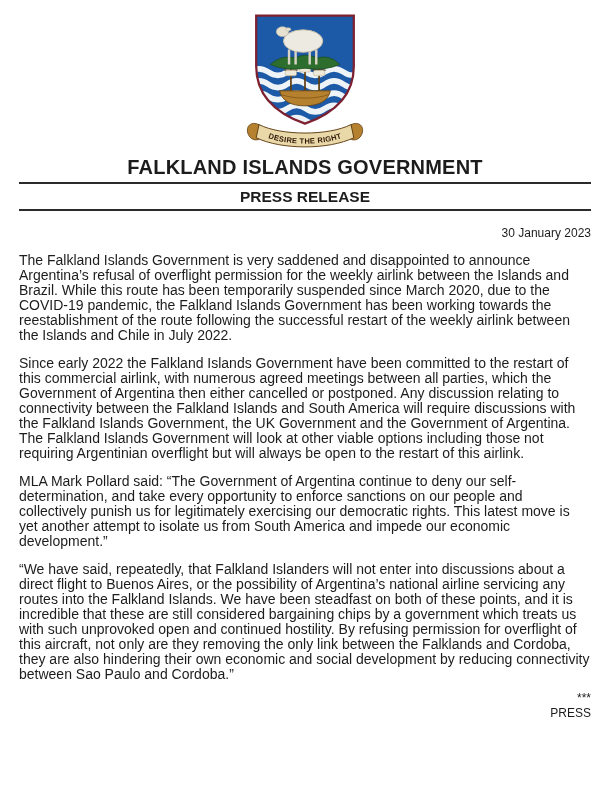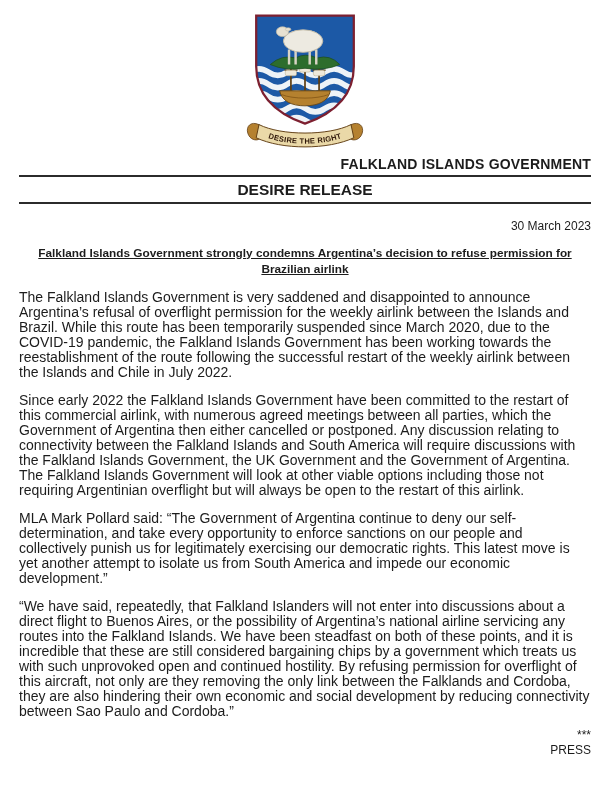--- a/index.html
+++ b/index.html
@@ -17,23 +17,23 @@
     width: 610px;
     height: 785px;
     padding: 10px 19px 0 19px;
   }
   .crest-wrap {
     width: 122px;
     margin: 0 auto;
   }
   .crest-wrap svg { display: block; width: 122px; height: 141px; }
   .org-title {
-    text-align: right;
+    text-align: center;
     font-weight: bold;
-    font-size: 14px;
+    font-size: 20px;
     letter-spacing: 0.2px;
     margin-top: 5px;
   }
   .rule {
     border: none;
     border-top: 2px solid #2b2b2b;
     margin: 3px 0 0 0;
   }
   .doc-type {
     text-align: center;
@@ -121,26 +121,25 @@
         <path id="mottoCurve" d="M20,134 C45,145 85,145 110,134" fill="none"></path>
         <text font-size="8" font-weight="bold" fill="#2e1608" letter-spacing="0.3" font-family="Liberation Sans, sans-serif">
           <textPath xlink:href="#mottoCurve" href="#mottoCurve" startOffset="50%" text-anchor="middle">DESIRE THE RIGHT</textPath>
         </text>
       </g>
     </svg>
   </div>
 
   <div class="org-title">FALKLAND ISLANDS GOVERNMENT</div>
   <hr class="rule">
-  <div class="doc-type">DESIRE RELEASE</div>
+  <div class="doc-type">PRESS RELEASE</div>
   <hr class="rule">
 
-  <div class="date-line">30 March 2023</div>
+  <div class="date-line">30 January 2023</div>
 
-  <div class="headline">Falkland Islands Government strongly condemns Argentina’s decision to refuse permission for Brazilian airlink</div>
 
   <p class="body-para">The Falkland Islands Government is very saddened and disappointed to announce Argentina’s refusal of overflight permission for the weekly airlink between the Islands and Brazil. While this route has been temporarily suspended since March 2020, due to the COVID-19 pandemic, the Falkland Islands Government has been working towards the reestablishment of the route following the successful restart of the weekly airlink between the Islands and Chile in July 2022.</p>
   <p class="body-para">Since early 2022 the Falkland Islands Government have been committed to the restart of this commercial airlink, with numerous agreed meetings between all parties, which the Government of Argentina then either cancelled or postponed. Any discussion relating to connectivity between the Falkland Islands and South America will require discussions with the Falkland Islands Government, the UK Government and the Government of Argentina. The Falkland Islands Government will look at other viable options including those not requiring Argentinian overflight but will always be open to the restart of this airlink.</p>
   <p class="body-para">MLA Mark Pollard said: “The Government of Argentina continue to deny our self-determination, and take every opportunity to enforce sanctions on our people and collectively punish us for legitimately exercising our democratic rights. This latest move is yet another attempt to isolate us from South America and impede our economic development.”</p>
   <p class="body-para">“We have said, repeatedly, that Falkland Islanders will not enter into discussions about a direct flight to Buenos Aires, or the possibility of Argentina’s national airline servicing any routes into the Falkland Islands. We have been steadfast on both of these points, and it is incredible that these are still considered bargaining chips by a government which treats us with such unprovoked open and continued hostility. By refusing permission for overflight of this aircraft, not only are they removing the only link between the Falklands and Cordoba, they are also hindering their own economic and social development by reducing connectivity between Sao Paulo and Cordoba.”</p>
 
   <div class="footer">
     <div>***</div>
     <div class="ends">PRESS</div>
   </div>

